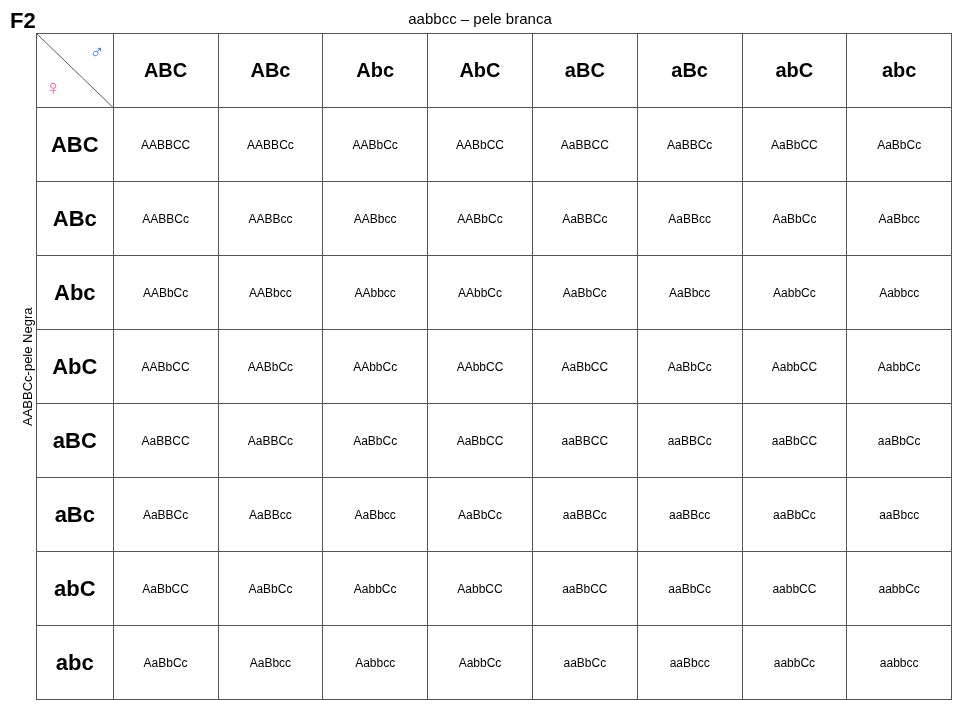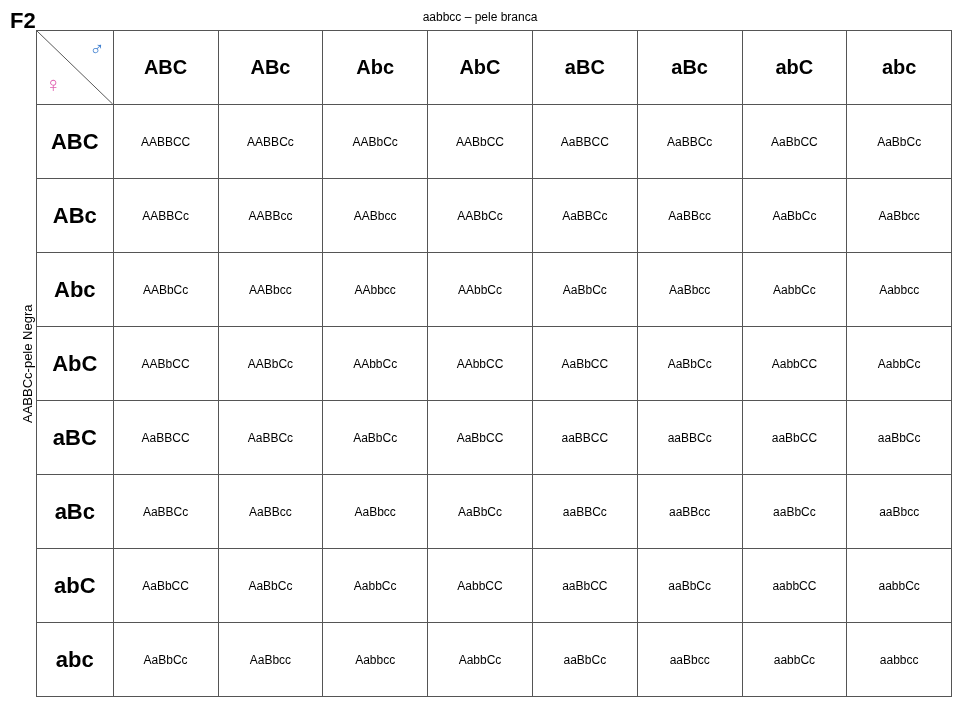--- a/index.html
+++ b/index.html
@@ -18,21 +18,21 @@
     }
     .f2-label {
       position: absolute;
       top: 8px;
       left: 10px;
       font-size: 22px;
       font-weight: bold;
     }
     .title {
       text-align: center;
-      font-size: 12px;
+      font-size: 15px;
       margin-bottom: 6px;
       padding-top: 2px;
     }
     .table-container {
       margin-top: 4px;
       margin-left: 10px;
       display: flex;
       flex-direction: row;
     }
     .side-label {

